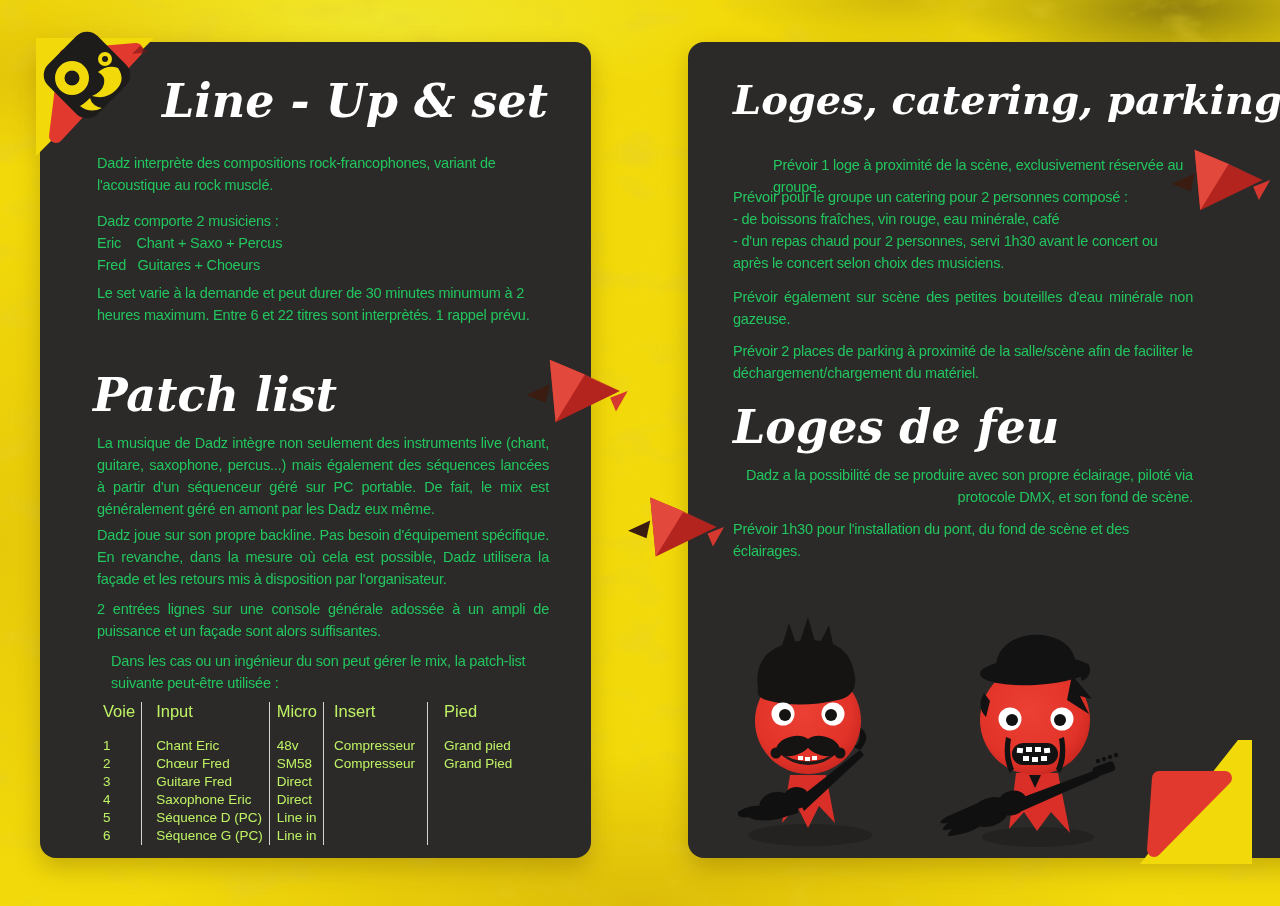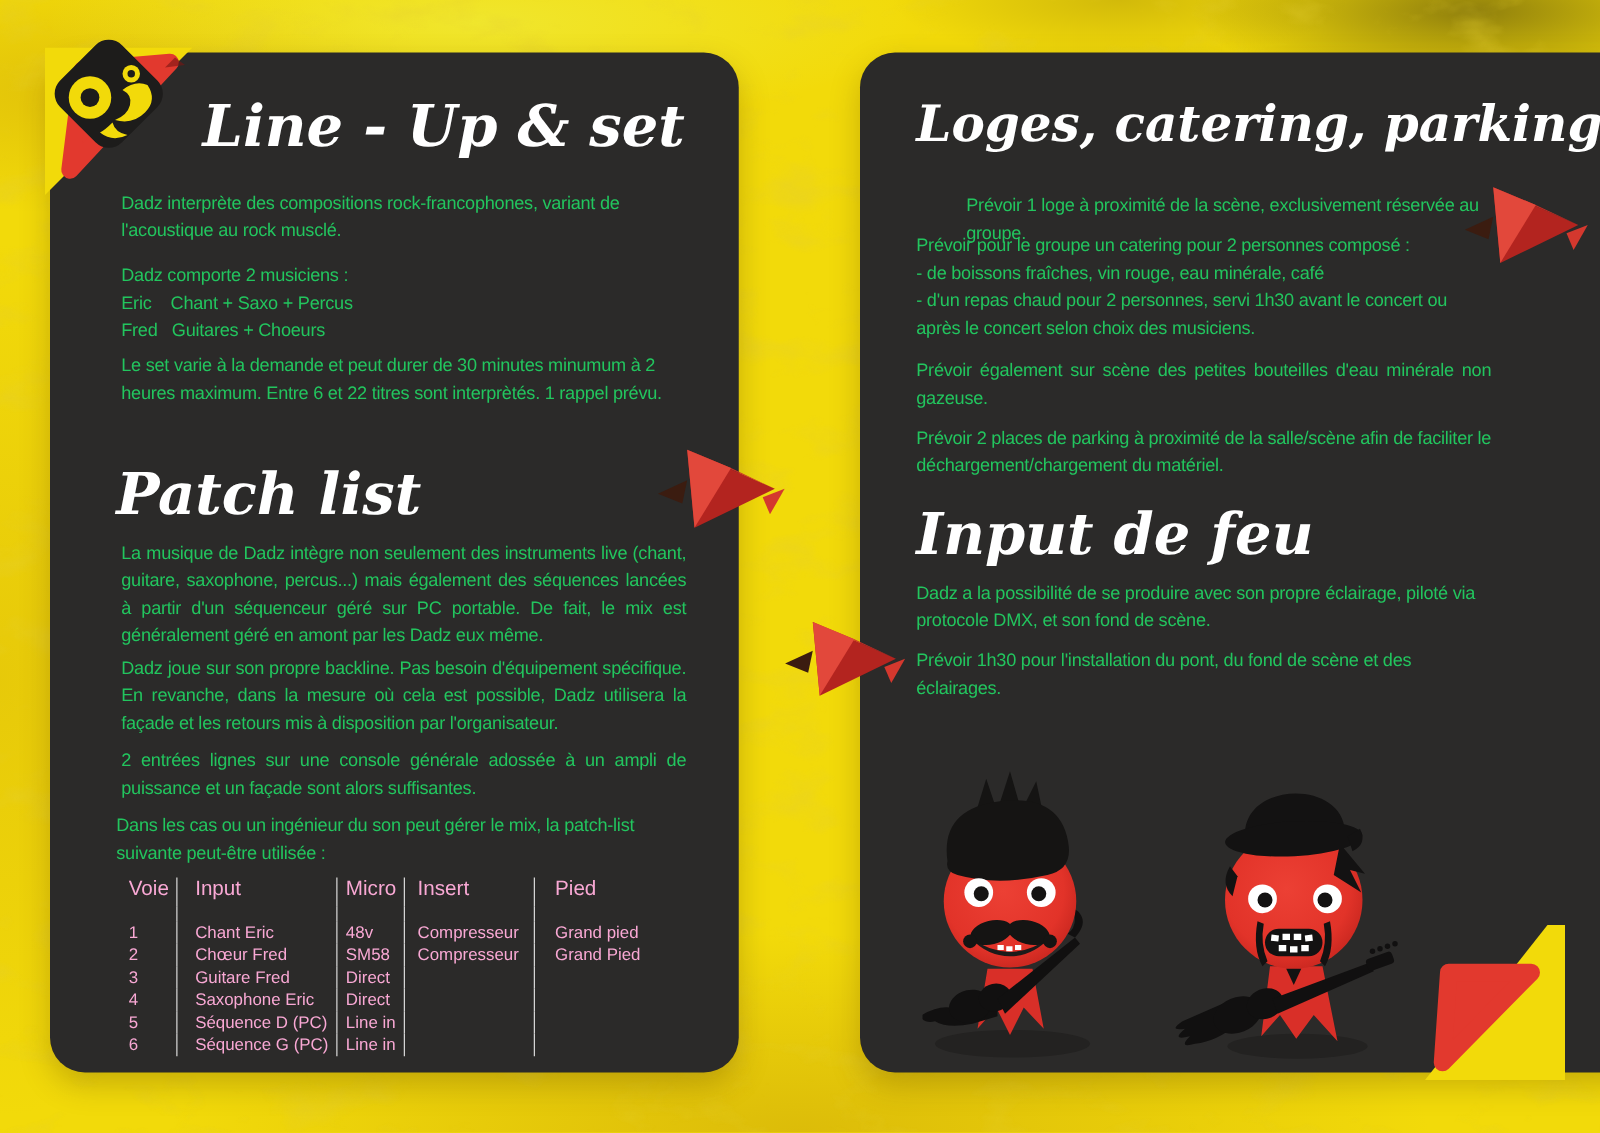--- a/index.html
+++ b/index.html
@@ -13,39 +13,39 @@
       radial-gradient(500px 120px at 30% 2%, rgba(238,242,80,.5), transparent 70%),
       radial-gradient(420px 140px at 5% 8%, rgba(205,165,8,.45), transparent 70%),
       radial-gradient(700px 220px at 50% 100%, rgba(198,158,8,.5), transparent 72%),
       radial-gradient(300px 500px at 0% 60%, rgba(210,170,8,.35), transparent 70%),
       radial-gradient(300px 500px at 100% 55%, rgba(210,170,8,.4), transparent 70%),
       #f2da0a;
   }
   .texture { position:absolute; inset:0; z-index:0; pointer-events:none; }
   .panel {
     position:absolute; top:42px; width:551px; height:816px;
-    background:#2b2a29; border-radius:28px; z-index:1;
+    background:#2b2a29; border-radius:16px; z-index:1;
     box-shadow:0 10px 24px rgba(90,60,0,.28);
   }
   #left-panel  { left:40px; }
   #right-panel { left:688px; width:636px; }
   .abs { position:absolute; }
   .body-text {
     color:#22c55e; font-size:14.5px; line-height:22px; letter-spacing:-0.2px;
   }
   .justify { text-align:justify; }
   .pre { white-space:pre; }
   .script-title {
     font-family:"DejaVu Serif", serif; font-style:italic; font-weight:700;
     color:#ffffff; line-height:1; white-space:nowrap;
   }
   .title-lg { font-size:46px; }
   .title-md { font-size:40px; }
   
-  table.patch { border-collapse:collapse; color:#f9a8d4; }
+  table.patch { border-collapse:collapse; color:#bef264; }
   table.patch td, table.patch th {
     text-align:left; vertical-align:top; font-weight:normal;
     padding:0 6px 0 0; white-space:nowrap;
   }
   table.patch th { font-size:16.5px; padding-bottom:4px; }
   table.patch td { font-size:13.5px; line-height:18px; }
   table.patch .c1 { width:38px; }
   table.patch .c2 { width:120px; border-left:1px solid rgba(255,255,255,.8); padding-left:14px; }
   table.patch .c3 { width:50px;  border-left:1px solid rgba(255,255,255,.8); padding-left:7px; }
   table.patch .c4 { width:104px; border-left:1px solid rgba(255,255,255,.8); padding-left:10px; }
@@ -95,21 +95,21 @@
   <div class="abs body-text" style="left:57px; top:240px; width:456px;">Le set varie à la demande et peut durer de 30 minutes minumum à 2 heures maximum. Entre 6 et 22 titres sont interprètés. 1 rappel prévu.</div>
 
   <div class="abs script-title title-lg" style="left:53px; top:330px;">Patch list</div>
 
   <div class="abs body-text justify" style="left:57px; top:390px; width:452px;">La musique de Dadz intègre non seulement des instruments live (chant, guitare, saxophone, percus...) mais également des séquences lancées à partir d'un séquenceur géré sur PC portable. De fait, le mix est généralement  géré en amont par les Dadz eux même.</div>
 
   <div class="abs body-text justify" style="left:57px; top:482px; width:452px;">Dadz joue sur son propre backline. Pas besoin d'équipement spécifique. En revanche, dans la mesure où cela est possible, Dadz utilisera la façade et les retours mis à disposition par l'organisateur.</div>
 
   <div class="abs body-text justify" style="left:57px; top:556px; width:452px;">2 entrées lignes sur une console générale adossée à un ampli de puissance et un façade sont alors suffisantes.</div>
 
-  <div class="abs body-text" style="left:53px; top:608px; width:452px;">Dans les cas ou un ingénieur du son peut gérer le mix, la patch-list suivante peut-être utilisée :</div>
+  <div class="abs body-text" style="left:71px; top:608px; width:452px;">Dans les cas ou un ingénieur du son peut gérer le mix, la patch-list suivante peut-être utilisée :</div>
 
   <table class="patch abs" style="left:63px; top:660px;">
     <tbody>
         <tr>
       <th class="c1">Voie</th>
       <th class="c2">Input</th>
       <th class="c3">Micro</th>
       <th class="c4">Insert</th>
       <th class="c5">Pied</th>
     </tr>
@@ -174,23 +174,23 @@
   <div class="abs body-text" style="left:45px; top:144px; width:460px;">
     <div>Prévoir pour le groupe un catering pour 2 personnes composé :</div>
     <div>-  de boissons fraîches, vin rouge, eau minérale, café</div>
     <div>-  d'un repas chaud pour 2 personnes, servi 1h30 avant le concert ou après le concert selon choix des musiciens.</div>
   </div>
 
   <div class="abs body-text justify" style="left:45px; top:244px; width:460px;">Prévoir également sur scène des petites bouteilles d'eau minérale non gazeuse.</div>
 
   <div class="abs body-text" style="left:45px; top:298px; width:460px;">Prévoir 2 places de parking à proximité de la salle/scène afin de faciliter le déchargement/chargement du matériel.</div>
 
-  <div class="abs script-title title-lg" style="left:45px; top:362px;">Input de feu</div>
-
-  <div class="abs body-text" style="left:45px; top:422px; width:460px;">Dadz a la possibilité de se produire avec son propre éclairage, piloté via protocole DMX, et son fond de scène.</div>
+  <div class="abs script-title title-lg" style="left:45px; top:362px;">Loges de feu</div>
+
+  <div class="abs body-text" style="left:45px; top:422px; width:460px;text-align:right;">Dadz a la possibilité de se produire avec son propre éclairage, piloté via protocole DMX, et son fond de scène.</div>
 
   <div class="abs body-text" style="left:45px; top:476px; width:460px;">Prévoir 1h30 pour l'installation du pont, du fond de scène et des éclairages.</div>
 
   <svg class="abs" style="left:50px; top:565px;" width="440" height="250" viewBox="0 0 440 250">
 
     <g>
       <ellipse cx="72" cy="228" rx="62" ry="11" fill="#232221"></ellipse>
       <path d="M52,168 L88,168 L97,216 L81,199 L70,221 L59,199 L44,216 Z" fill="#d92f28"></path>
 
       <path d="M-2,206 Q14,196 26,200 Q18,192 34,192 Q24,186 42,188 L60,190 L60,206 L40,212 Q20,216 10,210 Q2,212 -2,206 Z" fill="#111010"></path>

